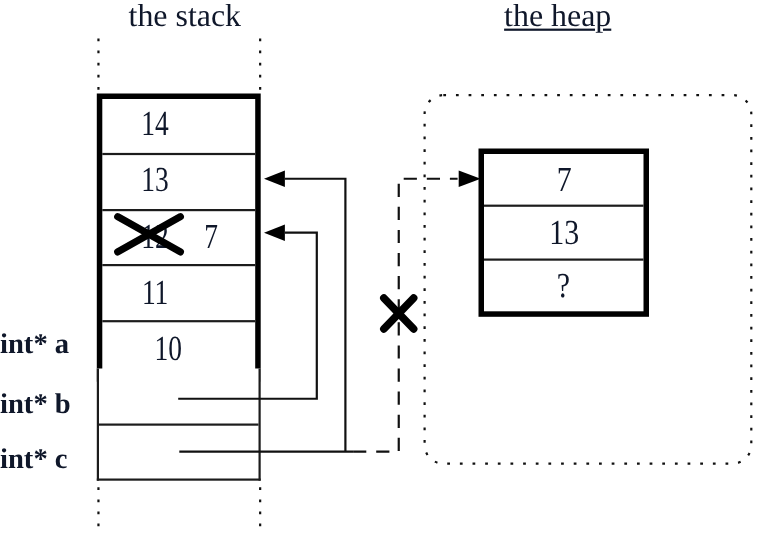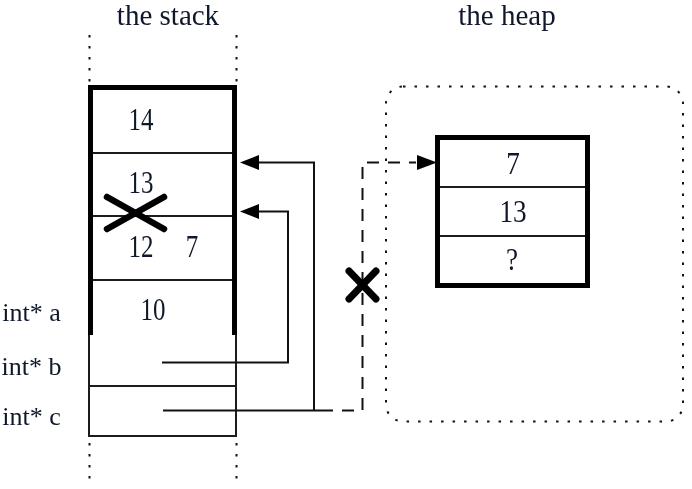--- a/index.html
+++ b/index.html
@@ -5,25 +5,25 @@
   html,body{margin:0;padding:0;background:#ffffff;}
   .canvas{
     position:relative;width:692px;height:489px;background:#ffffff;
     font-family:"Liberation Serif", serif;color:#0f172a;overflow:hidden;
   }
   .title{
     position:absolute;top:0;height:30px;line-height:30px;
     font-size:29px;text-align:center;white-space:nowrap;
   }
   .stack-title{left:88px;width:160px;}
-  .heap-title{left:427px;width:160px;}
+  .heap-title{left:427px;width:160px;text-decoration:underline;}
 
   .ptr-label{
     position:absolute;left:0;width:63px;height:30px;line-height:30px;
-    font-size:26px;text-align:center;white-space:nowrap;
+    font-size:26px;text-align:left;white-space:nowrap;font-weight:bold;
   }
 
   .stack-box{
     position:absolute;left:88px;top:85px;width:149px;height:262px;
     border:5px solid #000;box-sizing:border-box;
     display:flex;flex-direction:column;background:#fff;
   }
   .stack-box .cell{
     position:relative;flex:1;box-sizing:border-box;
     border-bottom:2px solid #1c1c1c;
@@ -85,20 +85,23 @@
       <span class="val">14</span>
     </div>
     <div class="cell">
       <span class="val">13</span>
     </div>
     <div class="cell">
       <span class="val">12</span>
       <span class="val-new">7</span>
     </div>
     <div class="cell">
+      <span class="val">11</span>
+    </div>
+    <div class="cell">
       <span class="val">10</span>
     </div>
   </div>
 
   <div class="stack-sub">
     <div class="sub-cell"></div>
     <div class="sub-cell"></div>
   </div>
 
   <div class="heap-box">

